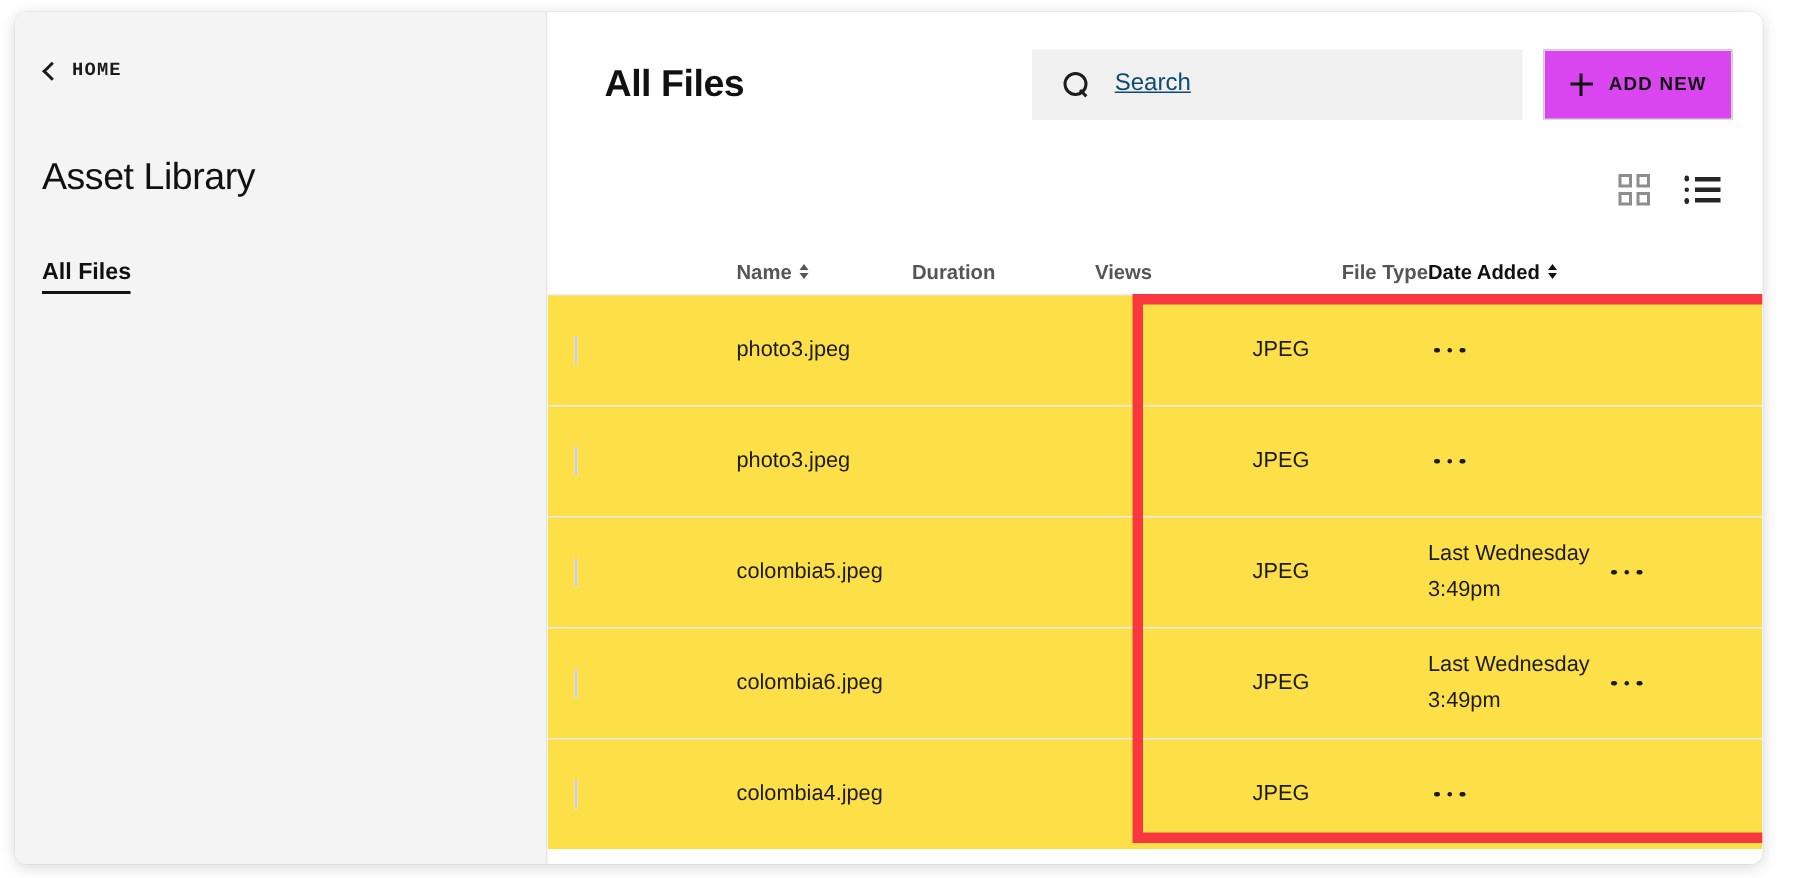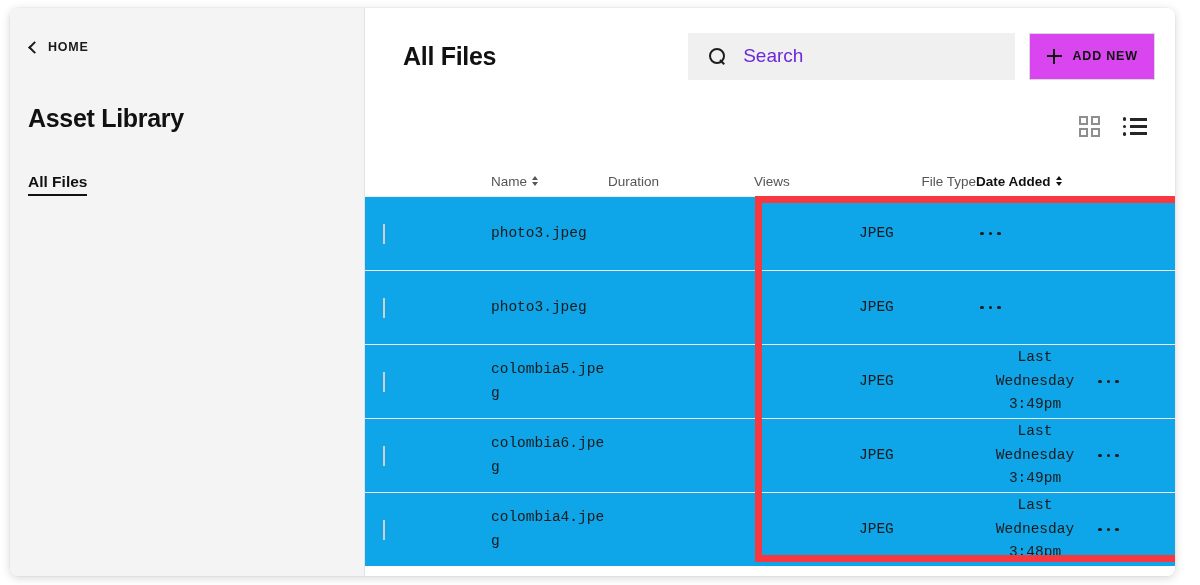--- a/index.html
+++ b/index.html
@@ -35,40 +35,41 @@
     border-right: 1px solid #e3e3e3;
     padding: 28px 0 0 18px;
   }
 
   .home-link {
     display: flex;
     align-items: center;
     gap: 9px;
     cursor: pointer;
     height: 22px;
+    font-family: Liberation Mono, monospace;
   }
   .chev {
     display: block;
     width: 9px; height: 9px;
     border-left: 2.3px solid #1b1b1b;
     border-bottom: 2.3px solid #1b1b1b;
     transform: rotate(45deg);
     margin-left: 2px;
   }
   .home-label {
     font-size: 12.5px;
     font-weight: 700;
     letter-spacing: 0.8px;
     color: #1b1b1b;
   }
 
   .library-title {
     margin-top: 46px;
     font-size: 25px;
-    font-weight: 700;
+    font-weight: 400;
     letter-spacing: -0.3px;
     color: #111111;
   }
 
   .nav-item {
     display: inline-block;
     margin-top: 40px;
     font-size: 15.5px;
     font-weight: 700;
     color: #111111;
@@ -128,22 +129,23 @@
   .mag::after {
     content: "";
     position: absolute;
     left: 11px; top: 11px;
     width: 6px; height: 2px;
     background: #1d1d1d;
     transform: rotate(45deg);
     transform-origin: left center;
   }
   .search-ph {
-    font-size: 19px;
-    color: #6d28d9;
+    font-size: 16px;
+    color: #0c4a6e;
+    text-decoration: underline;
   }
 
   .add-btn {
     margin-left: 14px;
     width: 134px;
     height: 47px;
     border: 1px solid #d9d9d9;
     background: #d946ef;
     display: flex;
     align-items: center;
@@ -211,54 +213,54 @@
     display: flex;
     align-items: center;
     padding-left: 18px;
   }
   .thead { height: 30px; }
 
   .c-check { width: 42px; min-width: 42px; }
   .c-thumb { width: 66px; min-width: 66px; }
   .c-name  { width: 117px; min-width: 117px; }
   .c-dur   { width: 122px; min-width: 122px; }
-  .c-views { width: 105px; min-width: 105px; margin-left: 24px; }
+  .c-views { width: 105px; min-width: 105px; }
   .c-type  { width: 117px; min-width: 117px; justify-content: flex-end; }
-  .c-date  { width: 118px; min-width: 118px; text-align: center; }
+  .c-date  { width: 118px; min-width: 118px; }
   .c-menu  { width: 60px; min-width: 60px; }
 
   .th {
     font-size: 13.5px;
     color: #555555;
     display: flex;
     align-items: center;
     gap: 5px;
     cursor: pointer;
+    font-weight: bold;
   }
   .th.active { color: #111111; font-weight: 700; }
 
   .sorter {
     display: inline-flex;
     flex-direction: column;
     gap: 2px;
     line-height: 0;
   }
   .sorter .up, .sorter .dn {
     width: 0; height: 0;
     border-left: 3.6px solid transparent;
     border-right: 3.6px solid transparent;
   }
   .sorter .up { border-bottom: 4.3px solid currentColor; }
   .sorter .dn { border-top: 4.3px solid currentColor; }
 
   .trow {
     height: 74px;
     border-top: 1px solid #ececec;
-    background: #0ea5e9;
-    font-family: Liberation Mono, monospace;
+    background: #fde047;
   }
 
   .chk {
     width: 19px; height: 19px;
     border: 1.5px solid #cfcfcf;
     background: #ffffff;
     cursor: pointer;
   }
 
   .thumb {
@@ -493,21 +495,20 @@
               </span>
             </div>
           </div>
           <div class="trow">
             <div class="c-check"><span class="chk"></span></div>
             <div class="c-thumb"><span class="thumb art-lake"></span></div>
             <div class="c-name"><span class="cell-text">colombia4.jpeg</span></div>
             <div class="c-dur"><span class="cell-text"></span></div>
             <div class="c-views"><span class="cell-text"></span></div>
             <div class="c-type"><span class="cell-text">JPEG</span></div>
-            <div class="c-date"><span class="date-text">Last Wednesday 3:48pm</span></div>
             <div class="c-menu">
               <span class="kebab">
                 <i></i>
                 <i></i>
                 <i></i>
               </span>
             </div>
           </div>
         </div>
     </div>

